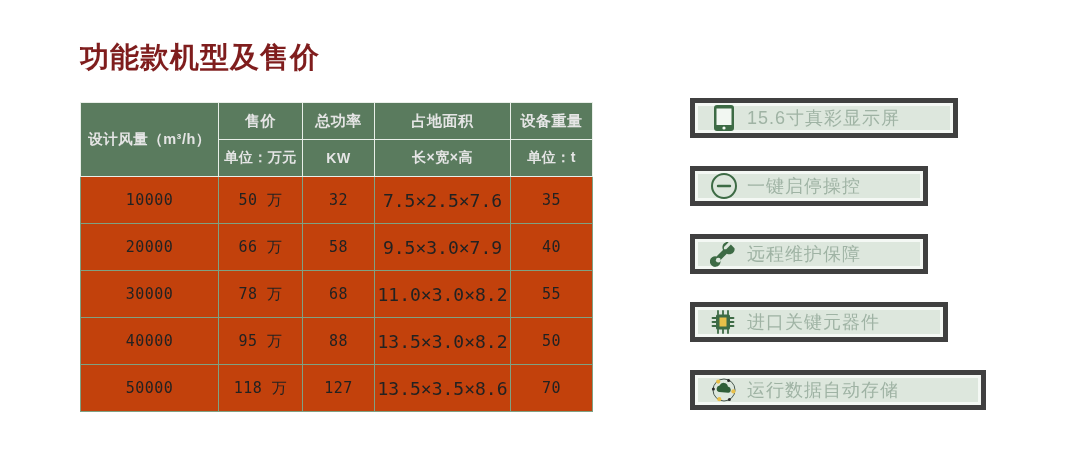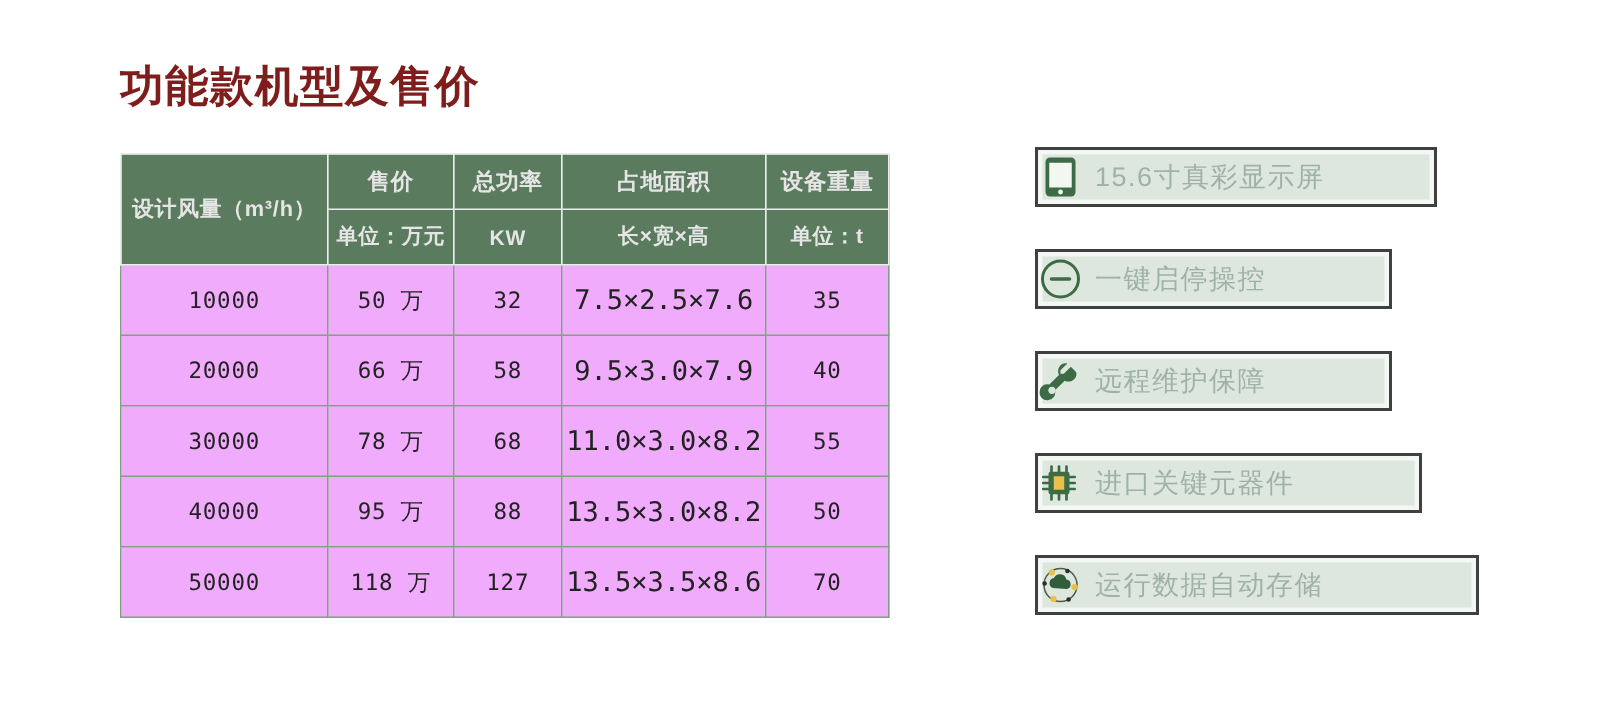--- a/index.html
+++ b/index.html
@@ -53,21 +53,21 @@
     letter-spacing: 0.5px;
   }
   .hdr.tall {
     height: 72px;
     font-size: 14.5px;
   }
   .sub {
     font-size: 14px;
   }
   .cell {
-    background: #f0abfc;
+    background: #c2410c;
     border: 1px solid #7fa183;
     height: 46px;
     font-size: 15px;
     color: #222;
     font-family: "DejaVu Sans Mono", "Liberation Mono", monospace;
     letter-spacing: 0.5px;
   }
   .cell.dim {
     font-size: 18px;
     letter-spacing: 0;
@@ -76,27 +76,28 @@
   
   #features {
     position: absolute;
     left: 690px;
     top: 98px;
     width: 320px;
   }
   .feature {
     position: relative;
     background: #dde7dd;
-    border: 2px solid #404040;
+    border: 5px solid #404040;
     box-shadow: inset 0 0 0 3px #f4f8f4;
     height: 40px;
     display: flex;
     align-items: center;
     margin-bottom: 28px;
     box-sizing: border-box;
+    padding-left: 14px;
   }
   .feature .ficon {
     width: 30px;
     height: 30px;
     flex: 0 0 30px;
     display: flex;
     align-items: center;
     justify-content: center;
     margin-right: 8px;
   }

